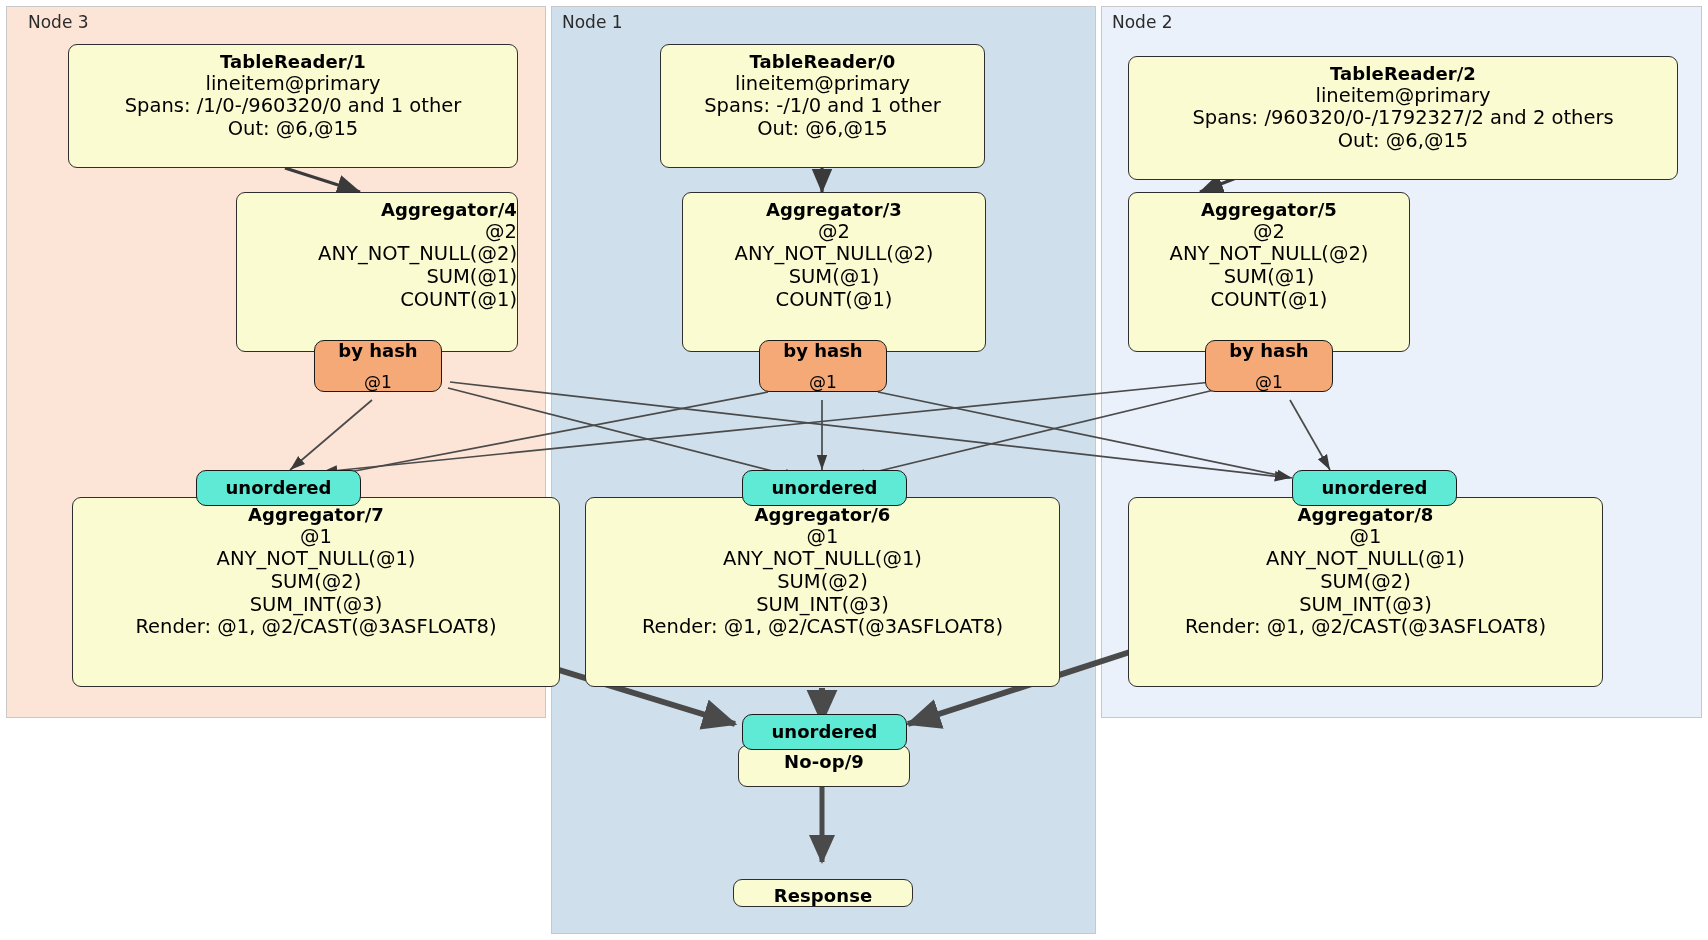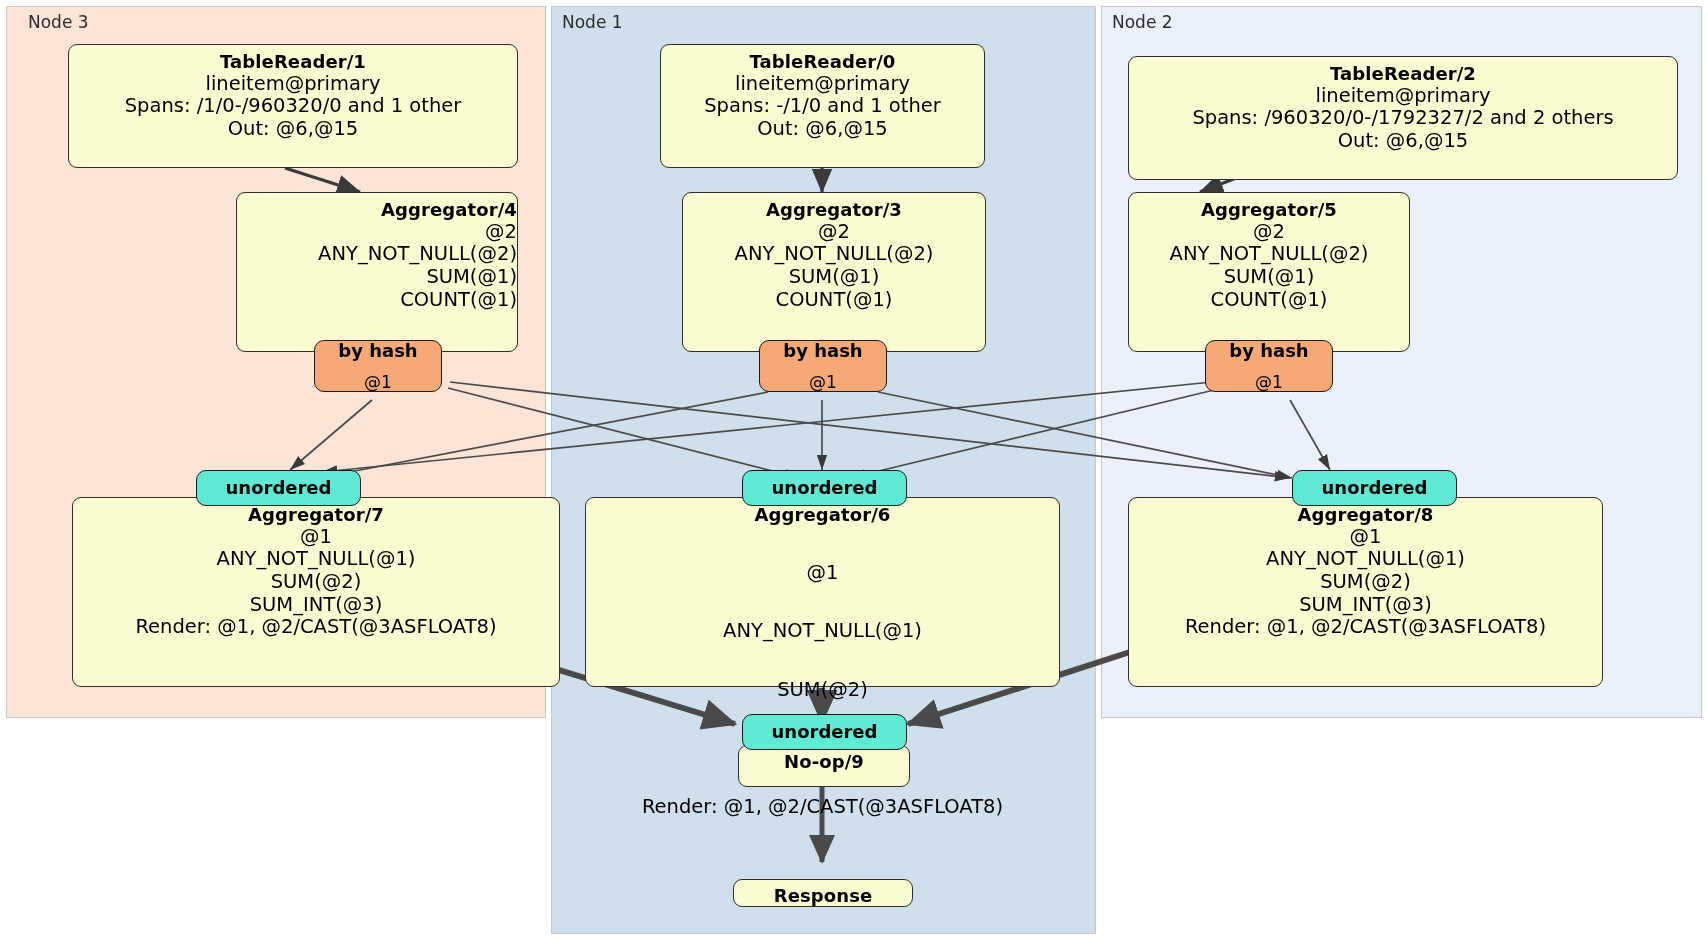--- a/index.html
+++ b/index.html
@@ -172,21 +172,21 @@
 
   <div class="box under" id="ag7" style="left:44px;top:497px;width:488px;height:190px;margin-left:28px;">
     <div class="ttl">Aggregator/7</div>
     <div class="ln">@1</div>
     <div class="ln">ANY_NOT_NULL(@1)</div>
     <div class="ln">SUM(@2)</div>
     <div class="ln">SUM_INT(@3)</div>
     <div class="ln">Render: @1, @2/CAST(@3ASFLOAT8)</div>
   </div>
 
-  <div class="box under" id="ag6" style="left:585px;top:497px;width:475px;height:190px;gap:36px;">
+  <div class="box under" id="ag6" style="left:585px;top:497px;width:475px;height:190px;">
     <div class="ttl">Aggregator/6</div>
     <div class="ln">@1</div>
     <div class="ln">ANY_NOT_NULL(@1)</div>
     <div class="ln">SUM(@2)</div>
     <div class="ln">SUM_INT(@3)</div>
     <div class="ln">Render: @1, @2/CAST(@3ASFLOAT8)</div>
   </div>
 
   <div class="box under" id="ag8" style="left:1128px;top:497px;width:475px;height:190px;">
     <div class="ttl">Aggregator/8</div>

